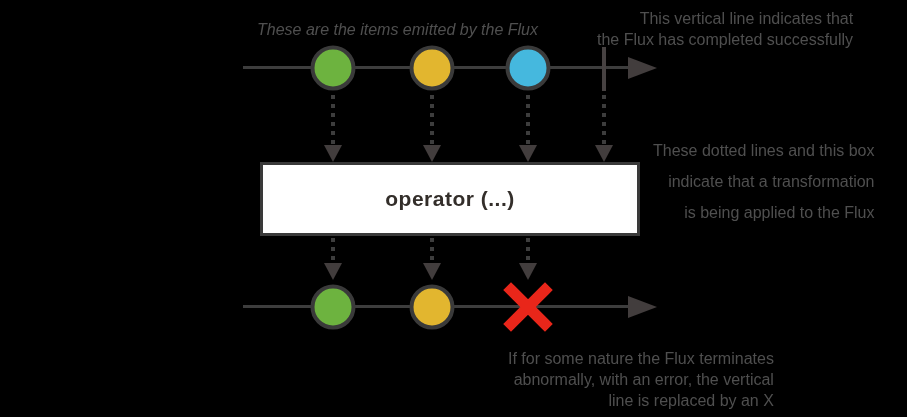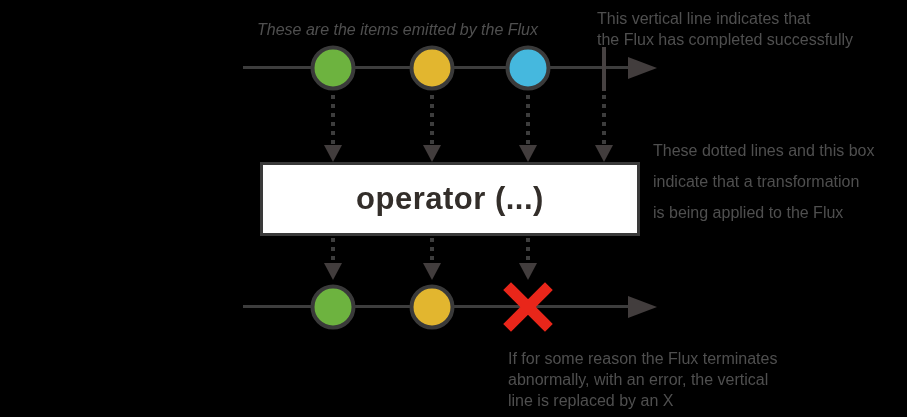--- a/index.html
+++ b/index.html
@@ -15,20 +15,21 @@
     overflow: hidden;
     font-family: "Liberation Sans", sans-serif;
   }
   
   .note {
     position: absolute;
     color: #4f4f4f;
     font-size: 16px;
     line-height: 21px;
     white-space: pre-line;
+    text-align: right;
   }
   .note.center { text-align: left; font-style: italic; }
   .note.wide-lh { line-height: 31px; }
 
   
   .hline {
     position: absolute;
     height: 3px;
     background: #3d3d3d;
   }
@@ -70,38 +71,38 @@
     width: 380px; height: 74px;
     box-sizing: border-box;
     background: #ffffff;
     border: 3px solid #3a3a3a;
     display: flex;
     align-items: center;
     justify-content: center;
   }
   .op-label {
     color: #332e2a;
-    font-size: 31px;
+    font-size: 21px;
     font-weight: bold;
     letter-spacing: 0.5px;
   }
   .xmark { position: absolute; }
 </style>
 </head>
 <body>
 
 <div class="stage">
 
   <div class="note center" style="left:257px; top:19px; width:345px;">These are the items emitted by the Flux</div>
   <div class="note" style="left:597px; top:8px;">This vertical line indicates that
 the Flux has completed successfully</div>
   <div class="note wide-lh" style="left:653px; top:135px;">These dotted lines and this box
 indicate that a transformation
 is being applied to the Flux</div>
-  <div class="note" style="left:508px; top:348px;">If for some reason the Flux terminates
+  <div class="note" style="left:508px; top:348px;">If for some nature the Flux terminates
 abnormally, with an error, the vertical
 line is replaced by an X</div>
 
   <div>
     <div class="hline" style="left:243px; top:66px; width:389px;"></div>
     <div class="tri-right" style="left:628px; top:57px;"></div>
 
     <svg class="marble" style="left:308px; top:43px;" width="50" height="50">
       <circle cx="25" cy="25" r="20.5" stroke="#3a3a3a" stroke-width="4" fill="#6db33f"></circle>
     </svg>

